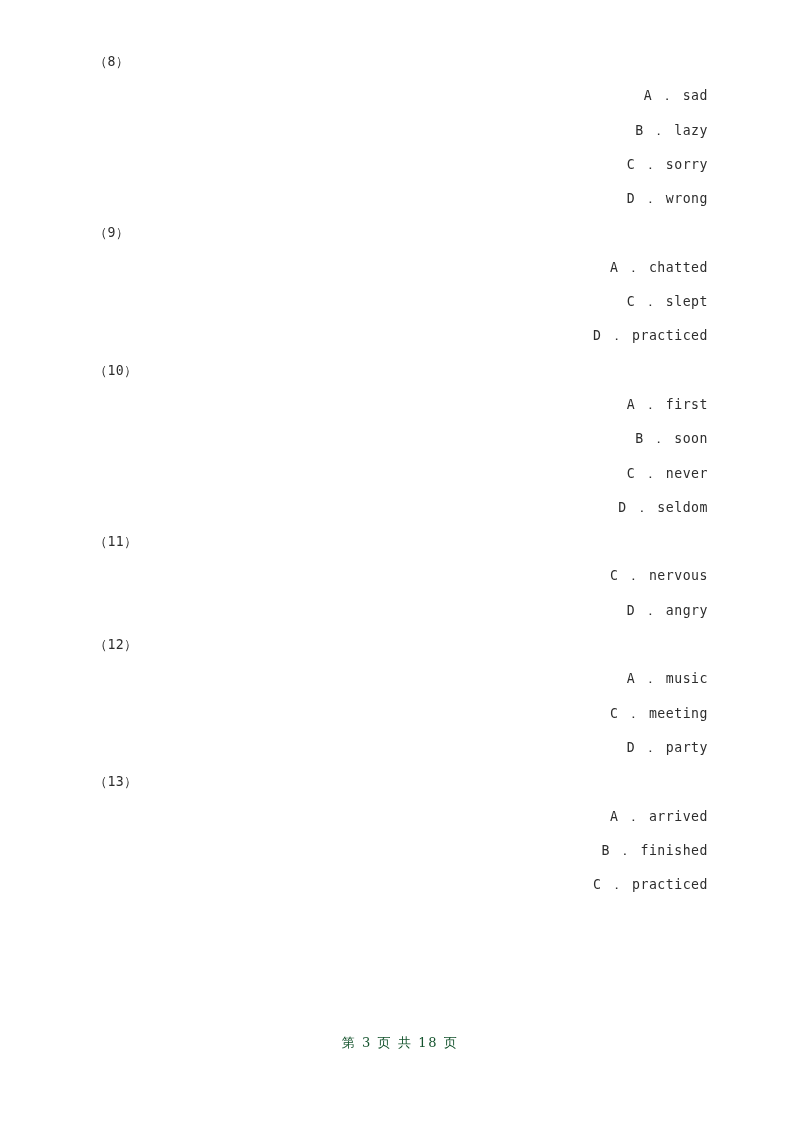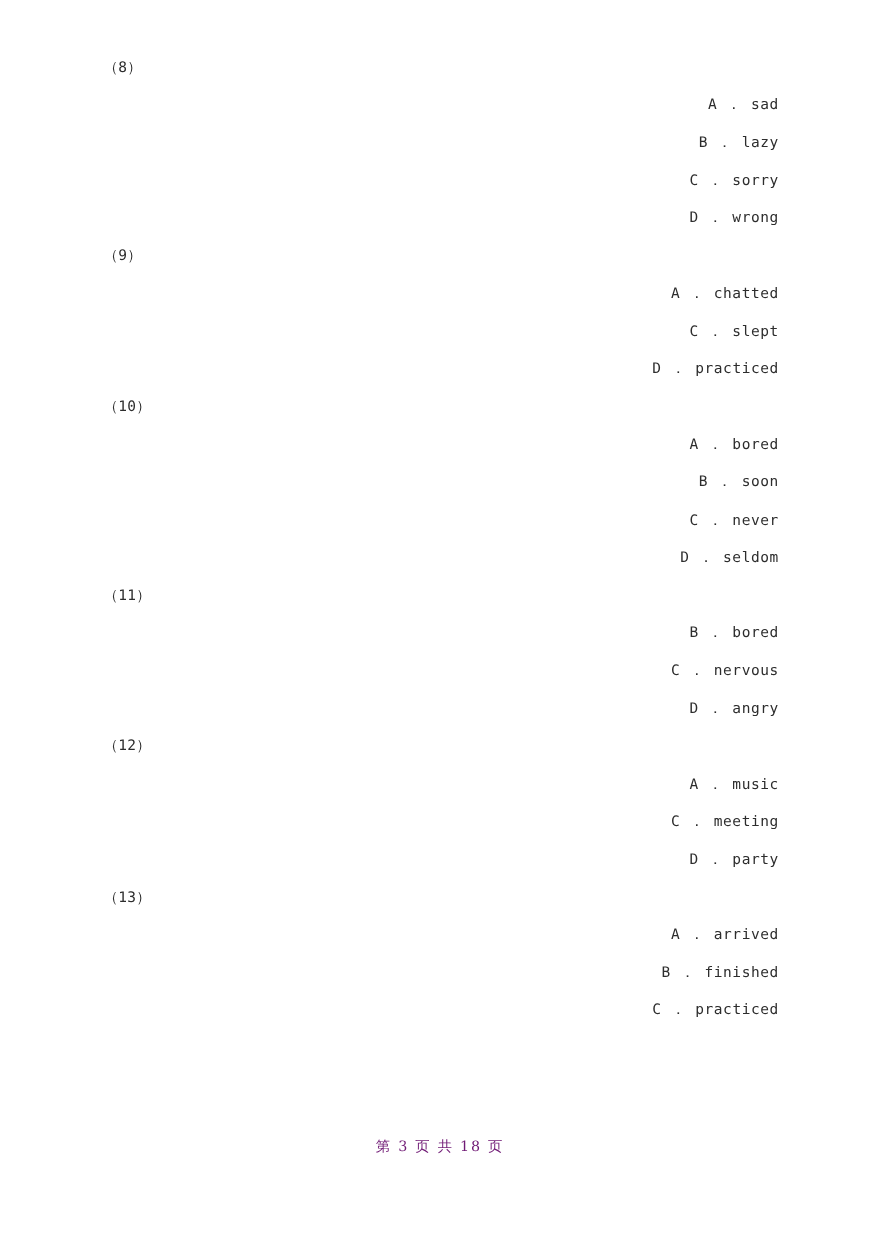--- a/index.html
+++ b/index.html
@@ -60,47 +60,46 @@
   
   #page-footer {
     position: absolute;
     left: 0;
     top: 1031px;
     width: 800px;
     text-align: center;
     font-size: 13px;
     line-height: 24px;
     letter-spacing: 1.6px;
-    color: #701a75;
+    color: #14532d;
     font-family: "DejaVu Serif", "Liberation Serif", serif;
     white-space: pre;
   }
 </style>
 </head>
 <body>
 
 <div id="page-sheet">
 
   <div id="content-column">
       <div class="doc-line question-number">（8）</div>
       <div class="doc-line option">A ． sad</div>
       <div class="doc-line option">B ． lazy</div>
       <div class="doc-line option">C ． sorry</div>
       <div class="doc-line option">D ． wrong</div>
       <div class="doc-line question-number">（9）</div>
       <div class="doc-line option">A ． chatted</div>
       <div class="doc-line option">C ． slept</div>
       <div class="doc-line option">D ． practiced</div>
       <div class="doc-line question-number">（10）</div>
-      <div class="doc-line option">A ． bored</div>
+      <div class="doc-line option">A ． first</div>
       <div class="doc-line option">B ． soon</div>
       <div class="doc-line option">C ． never</div>
       <div class="doc-line option">D ． seldom</div>
       <div class="doc-line question-number">（11）</div>
-      <div class="doc-line option">B ． bored</div>
       <div class="doc-line option">C ． nervous</div>
       <div class="doc-line option">D ． angry</div>
       <div class="doc-line question-number">（12）</div>
       <div class="doc-line option">A ． music</div>
       <div class="doc-line option">C ． meeting</div>
       <div class="doc-line option">D ． party</div>
       <div class="doc-line question-number">（13）</div>
       <div class="doc-line option">A ． arrived</div>
       <div class="doc-line option">B ． finished</div>
       <div class="doc-line option">C ． practiced</div>

